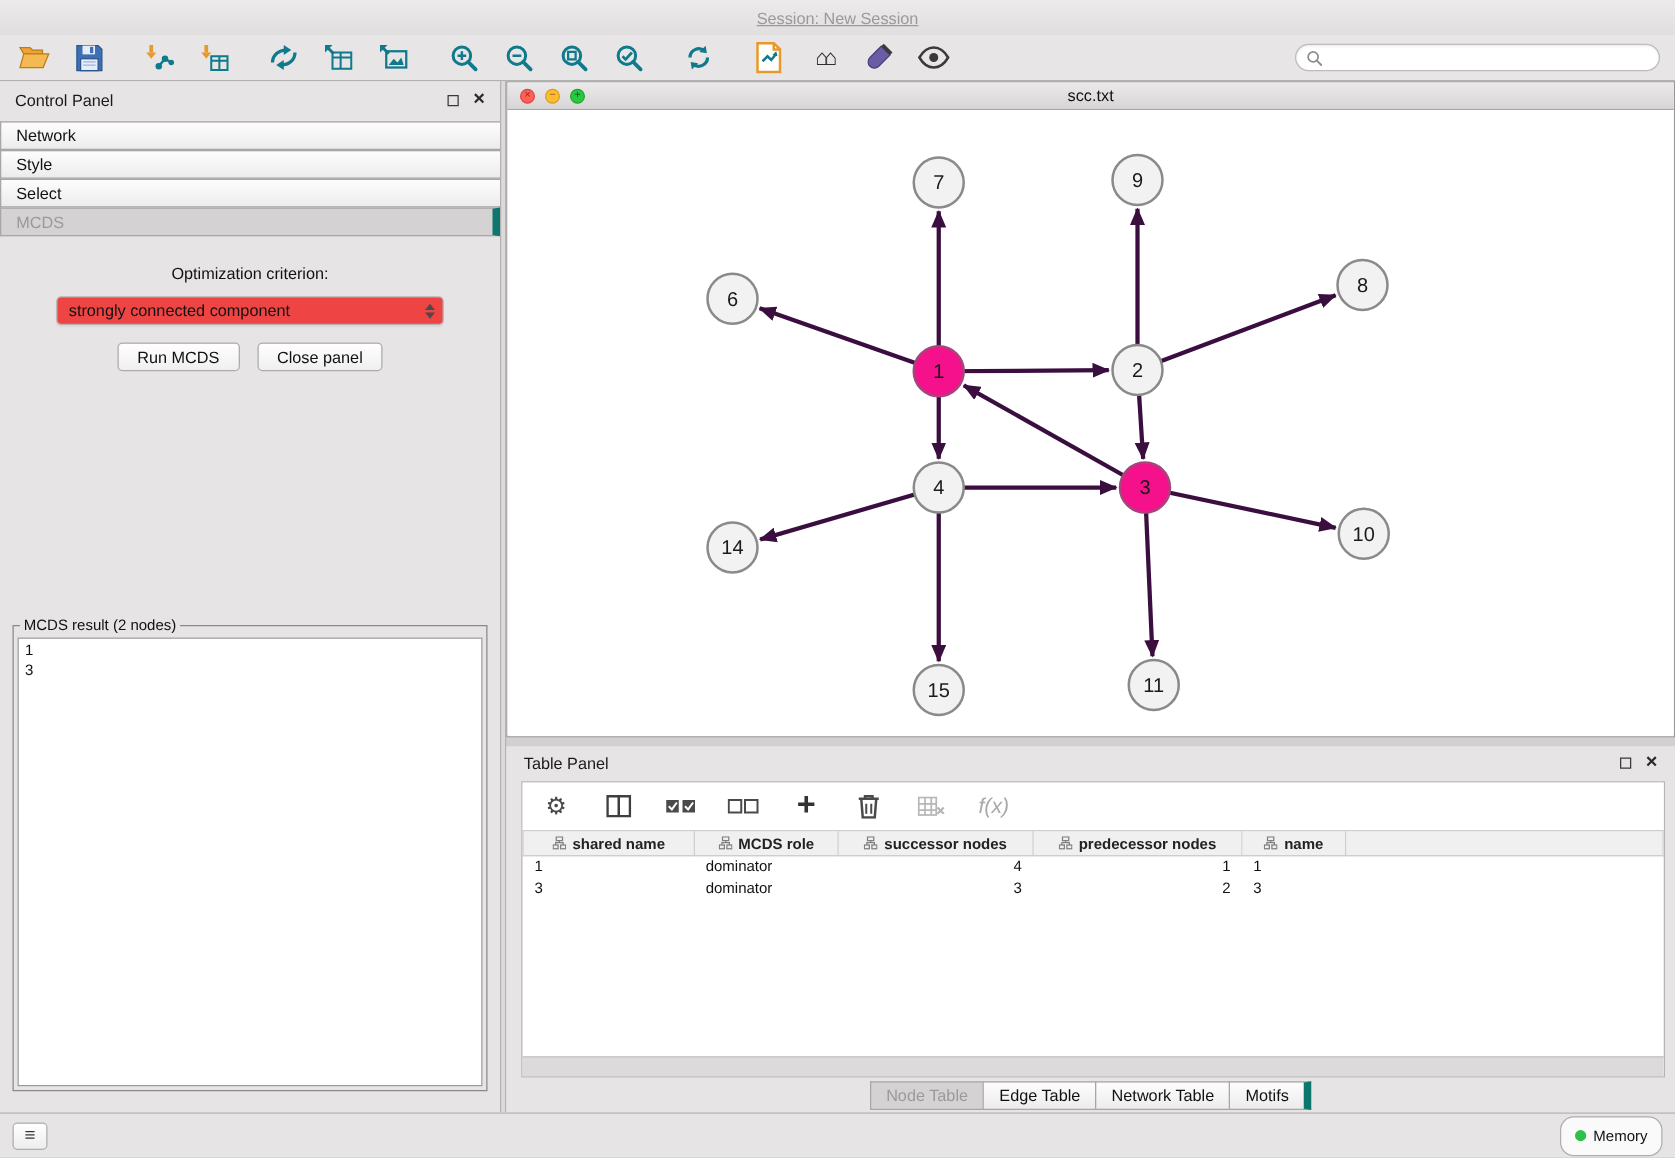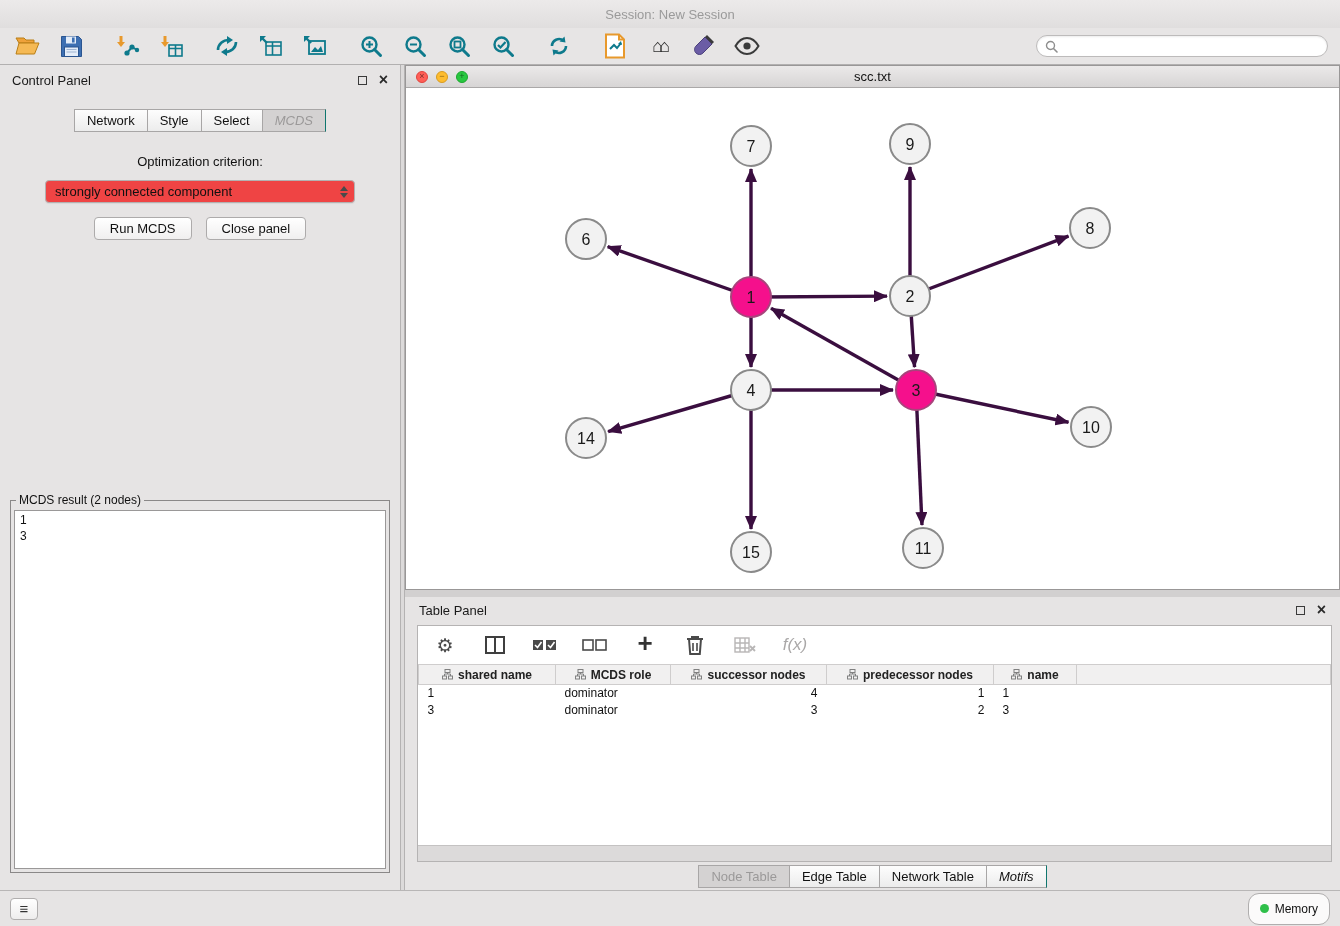--- a/index.html
+++ b/index.html
@@ -2,21 +2,21 @@
 <html style="--edge-color: #3a0e3f; --node-fill: #f2f2f2; --node-stroke: #8a8a8a; --hl-fill: #f5108c; --hl-stroke: #a8447c;"><head>
 <meta charset="utf-8">
 <style>
   * { margin:0; padding:0; box-sizing:border-box; }
   html,body { width:1340px; height:926px; overflow:hidden; position:relative;
     font-family:"Liberation Sans", sans-serif; background:#d2d0d0; }
 
   
   .titlebar { position:absolute; left:0; top:0; width:1340px; height:28px;
     background:linear-gradient(#eceaea,#e0dede); display:flex; align-items:center;
-    justify-content:center; font-size:13px; color:#9a9a9a; }
+    justify-content:center; font-size:13px; color:#9a9a9a;text-decoration:underline; }
 
   
   .toolbar { position:absolute; left:0; top:28px; width:1340px; height:37px;
     background:#e7e5e5; border-bottom:1px solid #b2b0b0; display:flex;
     align-items:center; padding:0 12px; }
   .tbtn { height:30px; min-width:30px; display:flex; align-items:center;
     justify-content:center; cursor:default; }
   .g2 { margin-left:26px; } .g1 { margin-left:14px; }
   .home-glyph { font-size:18px; color:#2f2f2f; letter-spacing:-4px; line-height:1; }
   .searchbox { margin-left:auto; width:292px; height:22px; border:1px solid #bdbbbb;
@@ -26,24 +26,24 @@
     font-family:"Liberation Sans",sans-serif; background:transparent; }
 
   
   .control-panel { position:absolute; left:0; top:65px; width:400px; height:825px;
     background:#e6e4e4; }
   .cp-header { height:30px; display:flex; align-items:center; padding:0 12px;
     font-size:13px; color:#1a1a1a; }
   .win-icons { margin-left:auto; display:flex; align-items:center; gap:12px; }
   .float-box { width:9px; height:9px; border:1.5px solid #3a3a3a; display:inline-block; }
   .close-x { font-size:16px; font-weight:bold; color:#2a2a2a; line-height:1; }
-  .cp-tabs { display:flex; justify-content:center; margin-top:14px; }
+  .cp-tabs { display:flex; justify-content:center; margin-top:2px;flex-direction:column; }
   .tab { font-size:13px; padding:3px 12px; background:linear-gradient(#fdfdfd,#ececec);
     border:1px solid #a8a6a6; border-right:none; color:#111; white-space:nowrap; }
-  .tab:last-child { border-right:1px solid #0f766e;font-style:italic; }
+  .tab:last-child { border-right:6px solid #0f766e; }
   .tab.active { background:#d4d2d2; color:#9b9999; }
   .opt-label { margin-top:22px; text-align:center; font-size:13px; color:#111; }
   .combo { width:310px; margin:11px auto 0; height:23px; background:#ef4444;
     border:1px solid #b3b1b1; border-radius:4px; display:flex; align-items:center;
     padding:0 4px 0 9px; font-size:13px; color:#111;
     box-shadow:0 1px 1px rgba(0,0,0,.06); }
   .combo-arrows { margin-left:auto; display:flex; flex-direction:column; gap:2px;
     padding-right:2px; }
   .combo-arrows i { display:block; width:0; height:0;
     border-left:4px solid transparent; border-right:4px solid transparent; }

